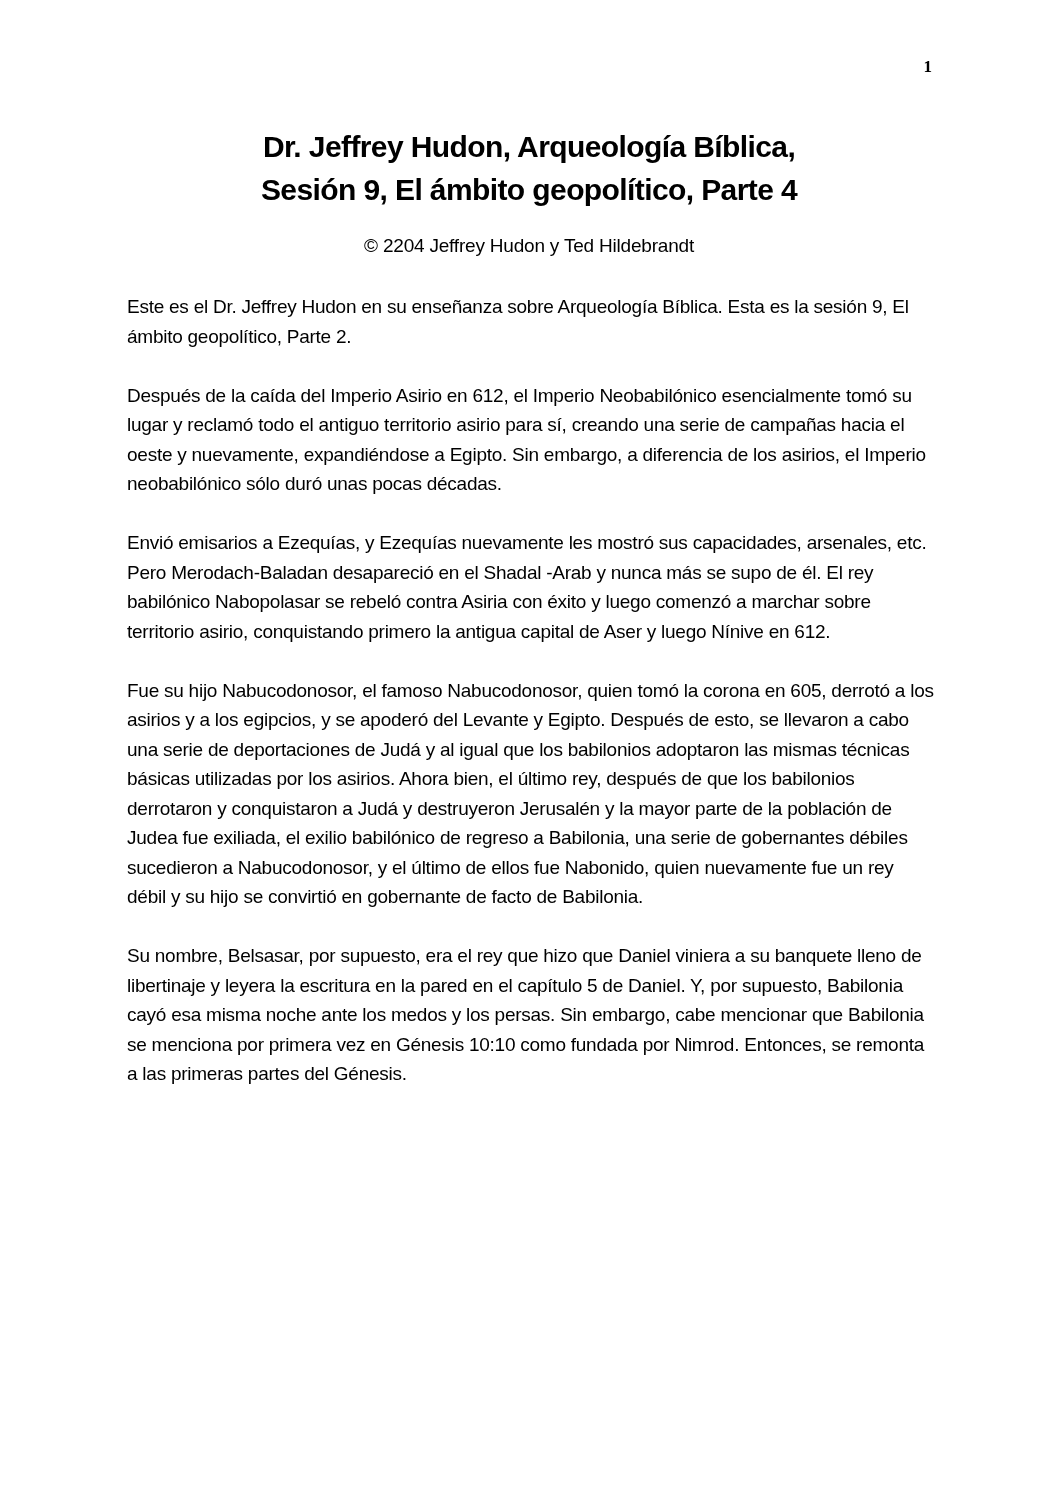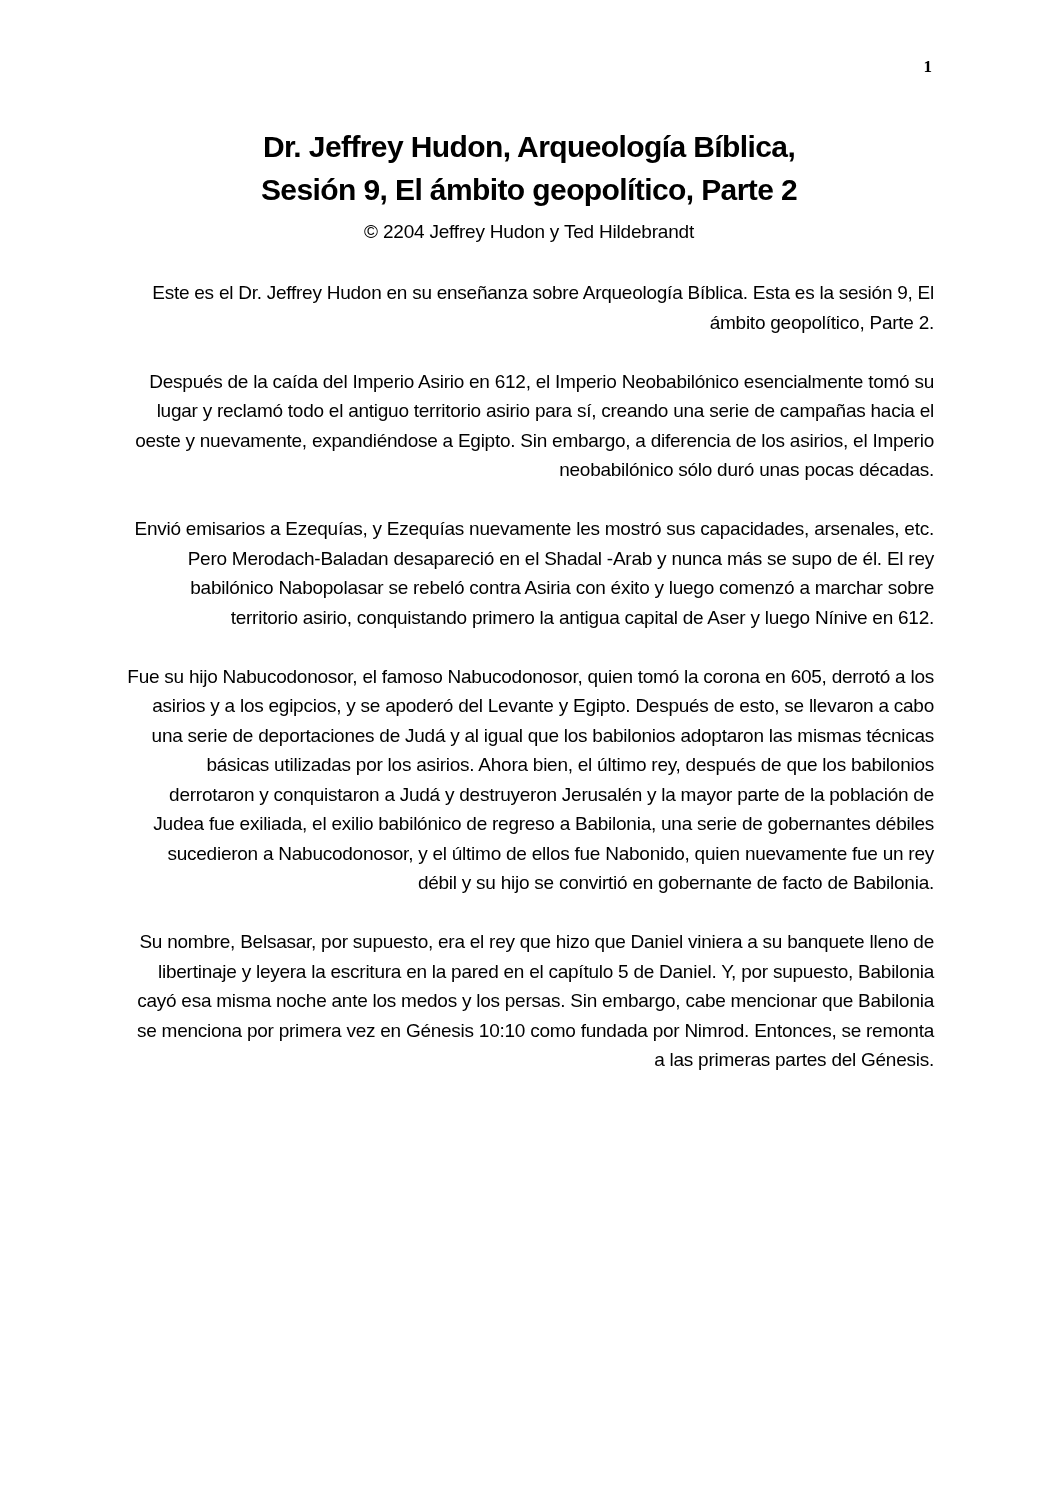--- a/index.html
+++ b/index.html
@@ -35,45 +35,44 @@
     font-weight: 700;
     letter-spacing: -0.6px;
   }
   .doc-title .title-line {
     display: block;
   }
   .copyright {
     text-align: center;
     font-size: 19px;
     line-height: 24px;
-    margin-top: 9px;
+    margin-top: 23px;
     letter-spacing: -0.2px;
   }
   .doc-body {
     margin-top: 34px;
     padding: 0 124px 0 127px;
     font-size: 19px;
     line-height: 29.5px;
     letter-spacing: -0.25px;
   }
   .doc-body p {
     margin: 0 0 29.5px 0;
-    text-align: right;
   }
 </style>
 </head>
 <body>
 
 <div class="page">
 
   <div class="page-number">1</div>
 
   <h1 class="doc-title">
     <span class="title-line">Dr. Jeffrey Hudon, Arqueología Bíblica,</span>
-    <span class="title-line">Sesión 9, El ámbito geopolítico, Parte 2</span>
+    <span class="title-line">Sesión 9, El ámbito geopolítico, Parte 4</span>
   </h1>
 
   <div class="copyright">© 2204 Jeffrey Hudon y Ted Hildebrandt</div>
 
   <div class="doc-body">
     <p>Este es el Dr. Jeffrey Hudon en su enseñanza sobre Arqueología Bíblica. Esta es la sesión 9, El ámbito geopolítico, Parte 2.</p>
     <p>Después de la caída del Imperio Asirio en 612, el Imperio Neobabilónico esencialmente tomó su lugar y reclamó todo el antiguo territorio asirio para sí, creando una serie de campañas hacia el oeste y nuevamente, expandiéndose a Egipto. Sin embargo, a diferencia de los asirios, el Imperio neobabilónico sólo duró unas pocas décadas.</p>
     <p>Envió emisarios a Ezequías, y Ezequías nuevamente les mostró sus capacidades, arsenales, etc. Pero Merodach-Baladan desapareció en el Shadal -Arab y nunca más se supo de él. El rey babilónico Nabopolasar se rebeló contra Asiria con éxito y luego comenzó a marchar sobre territorio asirio, conquistando primero la antigua capital de Aser y luego Nínive en 612.</p>
     <p>Fue su hijo Nabucodonosor, el famoso Nabucodonosor, quien tomó la corona en 605, derrotó a los asirios y a los egipcios, y se apoderó del Levante y Egipto. Después de esto, se llevaron a cabo una serie de deportaciones de Judá y al igual que los babilonios adoptaron las mismas técnicas básicas utilizadas por los asirios. Ahora bien, el último rey, después de que los babilonios derrotaron y conquistaron a Judá y destruyeron Jerusalén y la mayor parte de la población de Judea fue exiliada, el exilio babilónico de regreso a Babilonia, una serie de gobernantes débiles sucedieron a Nabucodonosor, y el último de ellos fue Nabonido, quien nuevamente fue un rey débil y su hijo se convirtió en gobernante de facto de Babilonia.</p>
     <p>Su nombre, Belsasar, por supuesto, era el rey que hizo que Daniel viniera a su banquete lleno de libertinaje y leyera la escritura en la pared en el capítulo 5 de Daniel. Y, por supuesto, Babilonia cayó esa misma noche ante los medos y los persas. Sin embargo, cabe mencionar que Babilonia se menciona por primera vez en Génesis 10:10 como fundada por Nimrod. Entonces, se remonta a las primeras partes del Génesis.</p>

